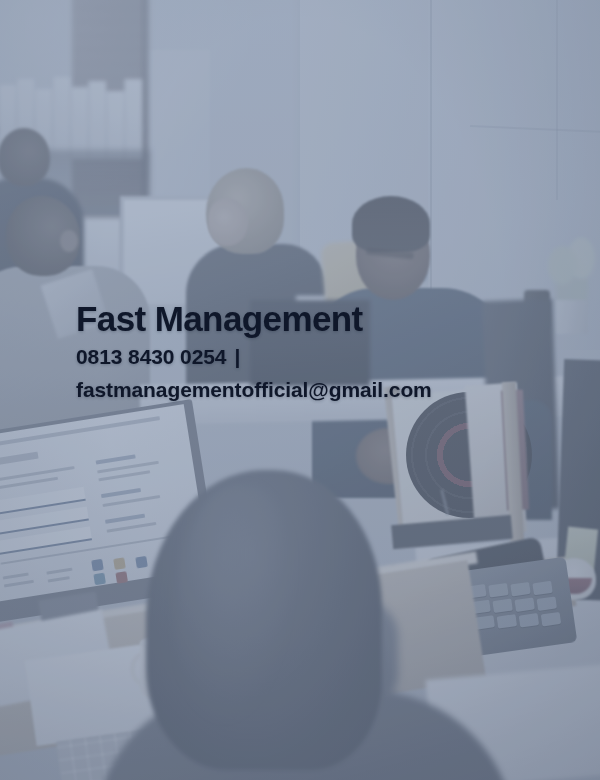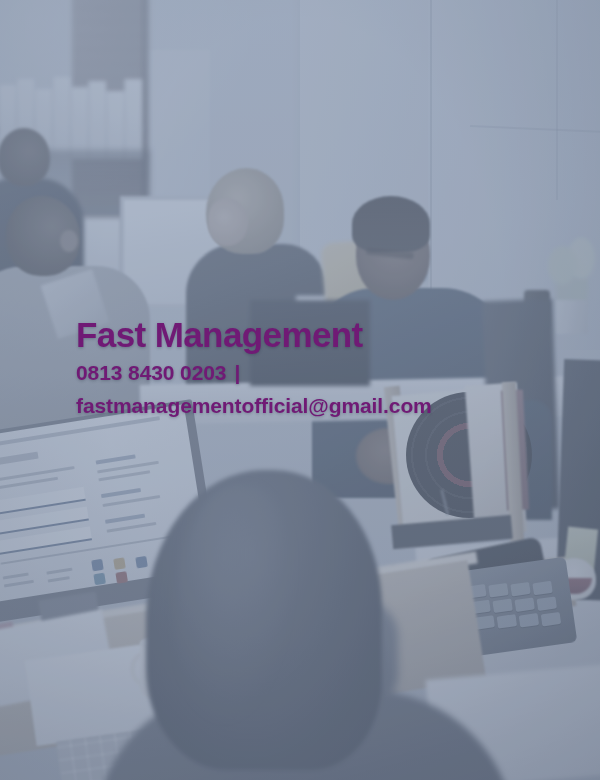--- a/index.html
+++ b/index.html
@@ -581,23 +581,23 @@
   .tint-2 {
     position: absolute;
     inset: 0;
     background: rgba(158,174,196,0.18);
   }
 
   
   .content {
     position: absolute;
     left: 76px;
-    top: 316px;
+    top: 300px;
     width: 470px;
-    color: #701a75;
+    color: #0f172a;
     text-shadow: 0 1px 3px rgba(30,42,60,.30);
   }
   .title {
     font-size: 35px;
     font-weight: 700;
     letter-spacing: -0.6px;
     line-height: 1.06;
     margin: 0;
     white-space: nowrap;
   }
@@ -789,19 +789,19 @@
 
   <div class="tint"></div>
   <div class="tint-2"></div>
 
   <div class="content">
     <h1 class="title">Fast Management</h1>
 
 
 
     <p class="contact-line">
-      <span>0813 8430 0203</span><span class="sep">|</span>
+      <span>0813 8430 0254</span><span class="sep">|</span>
     </p>
 
     <p class="contact-line">fastmanagementofficial@gmail.com</p>
   </div>
 
 </div>
 
 </body></html>

